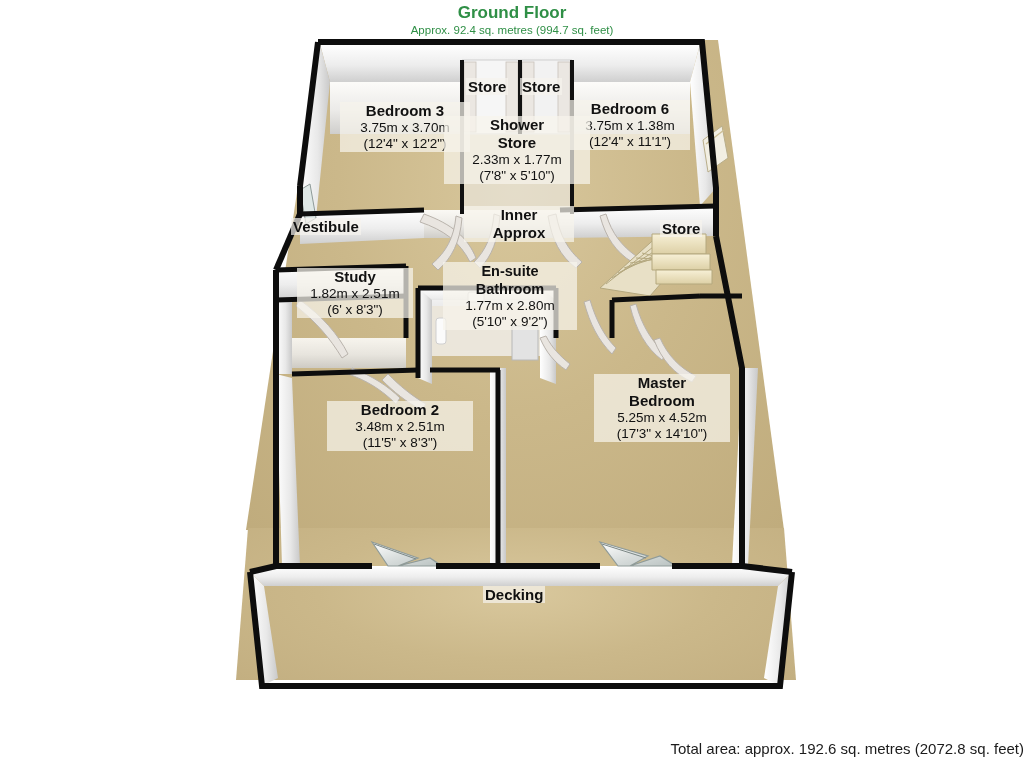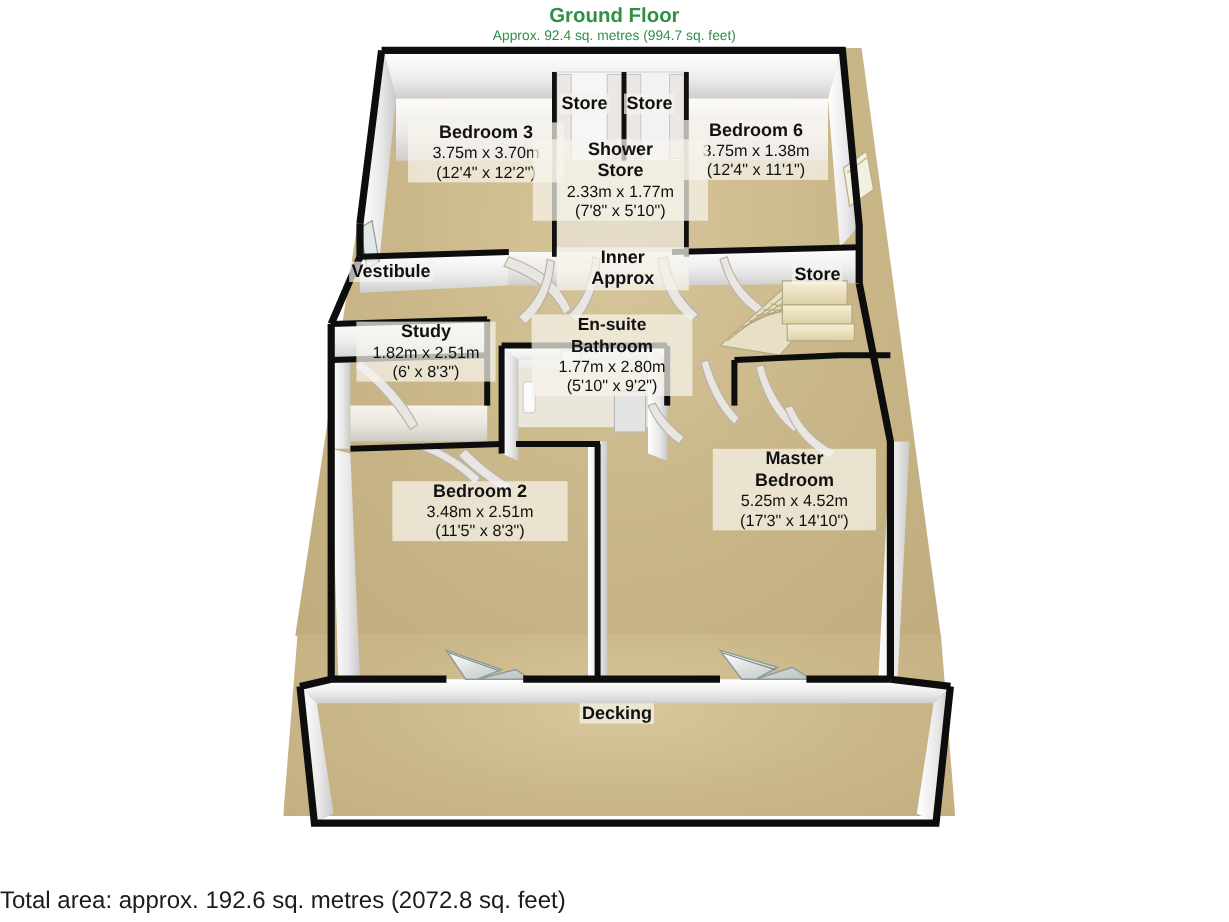--- a/index.html
+++ b/index.html
@@ -33,22 +33,22 @@
   .subtitle {
     font-size: 11.5px;
     color: #2f8f46;
     line-height: 15px;
   }
 
   
   .footer {
     position: absolute;
     left: 0; top: 740px; width: 1024px;
-    text-align: left;
-    font-size: 20px;
+    text-align: right;
+    font-size: 15px;
     color: #1b1b1b;
   }
 
   
   .stage {
     position: absolute;
     left: 0; top: 38px;
     width: 1024px; height: 660px;
   }
 

